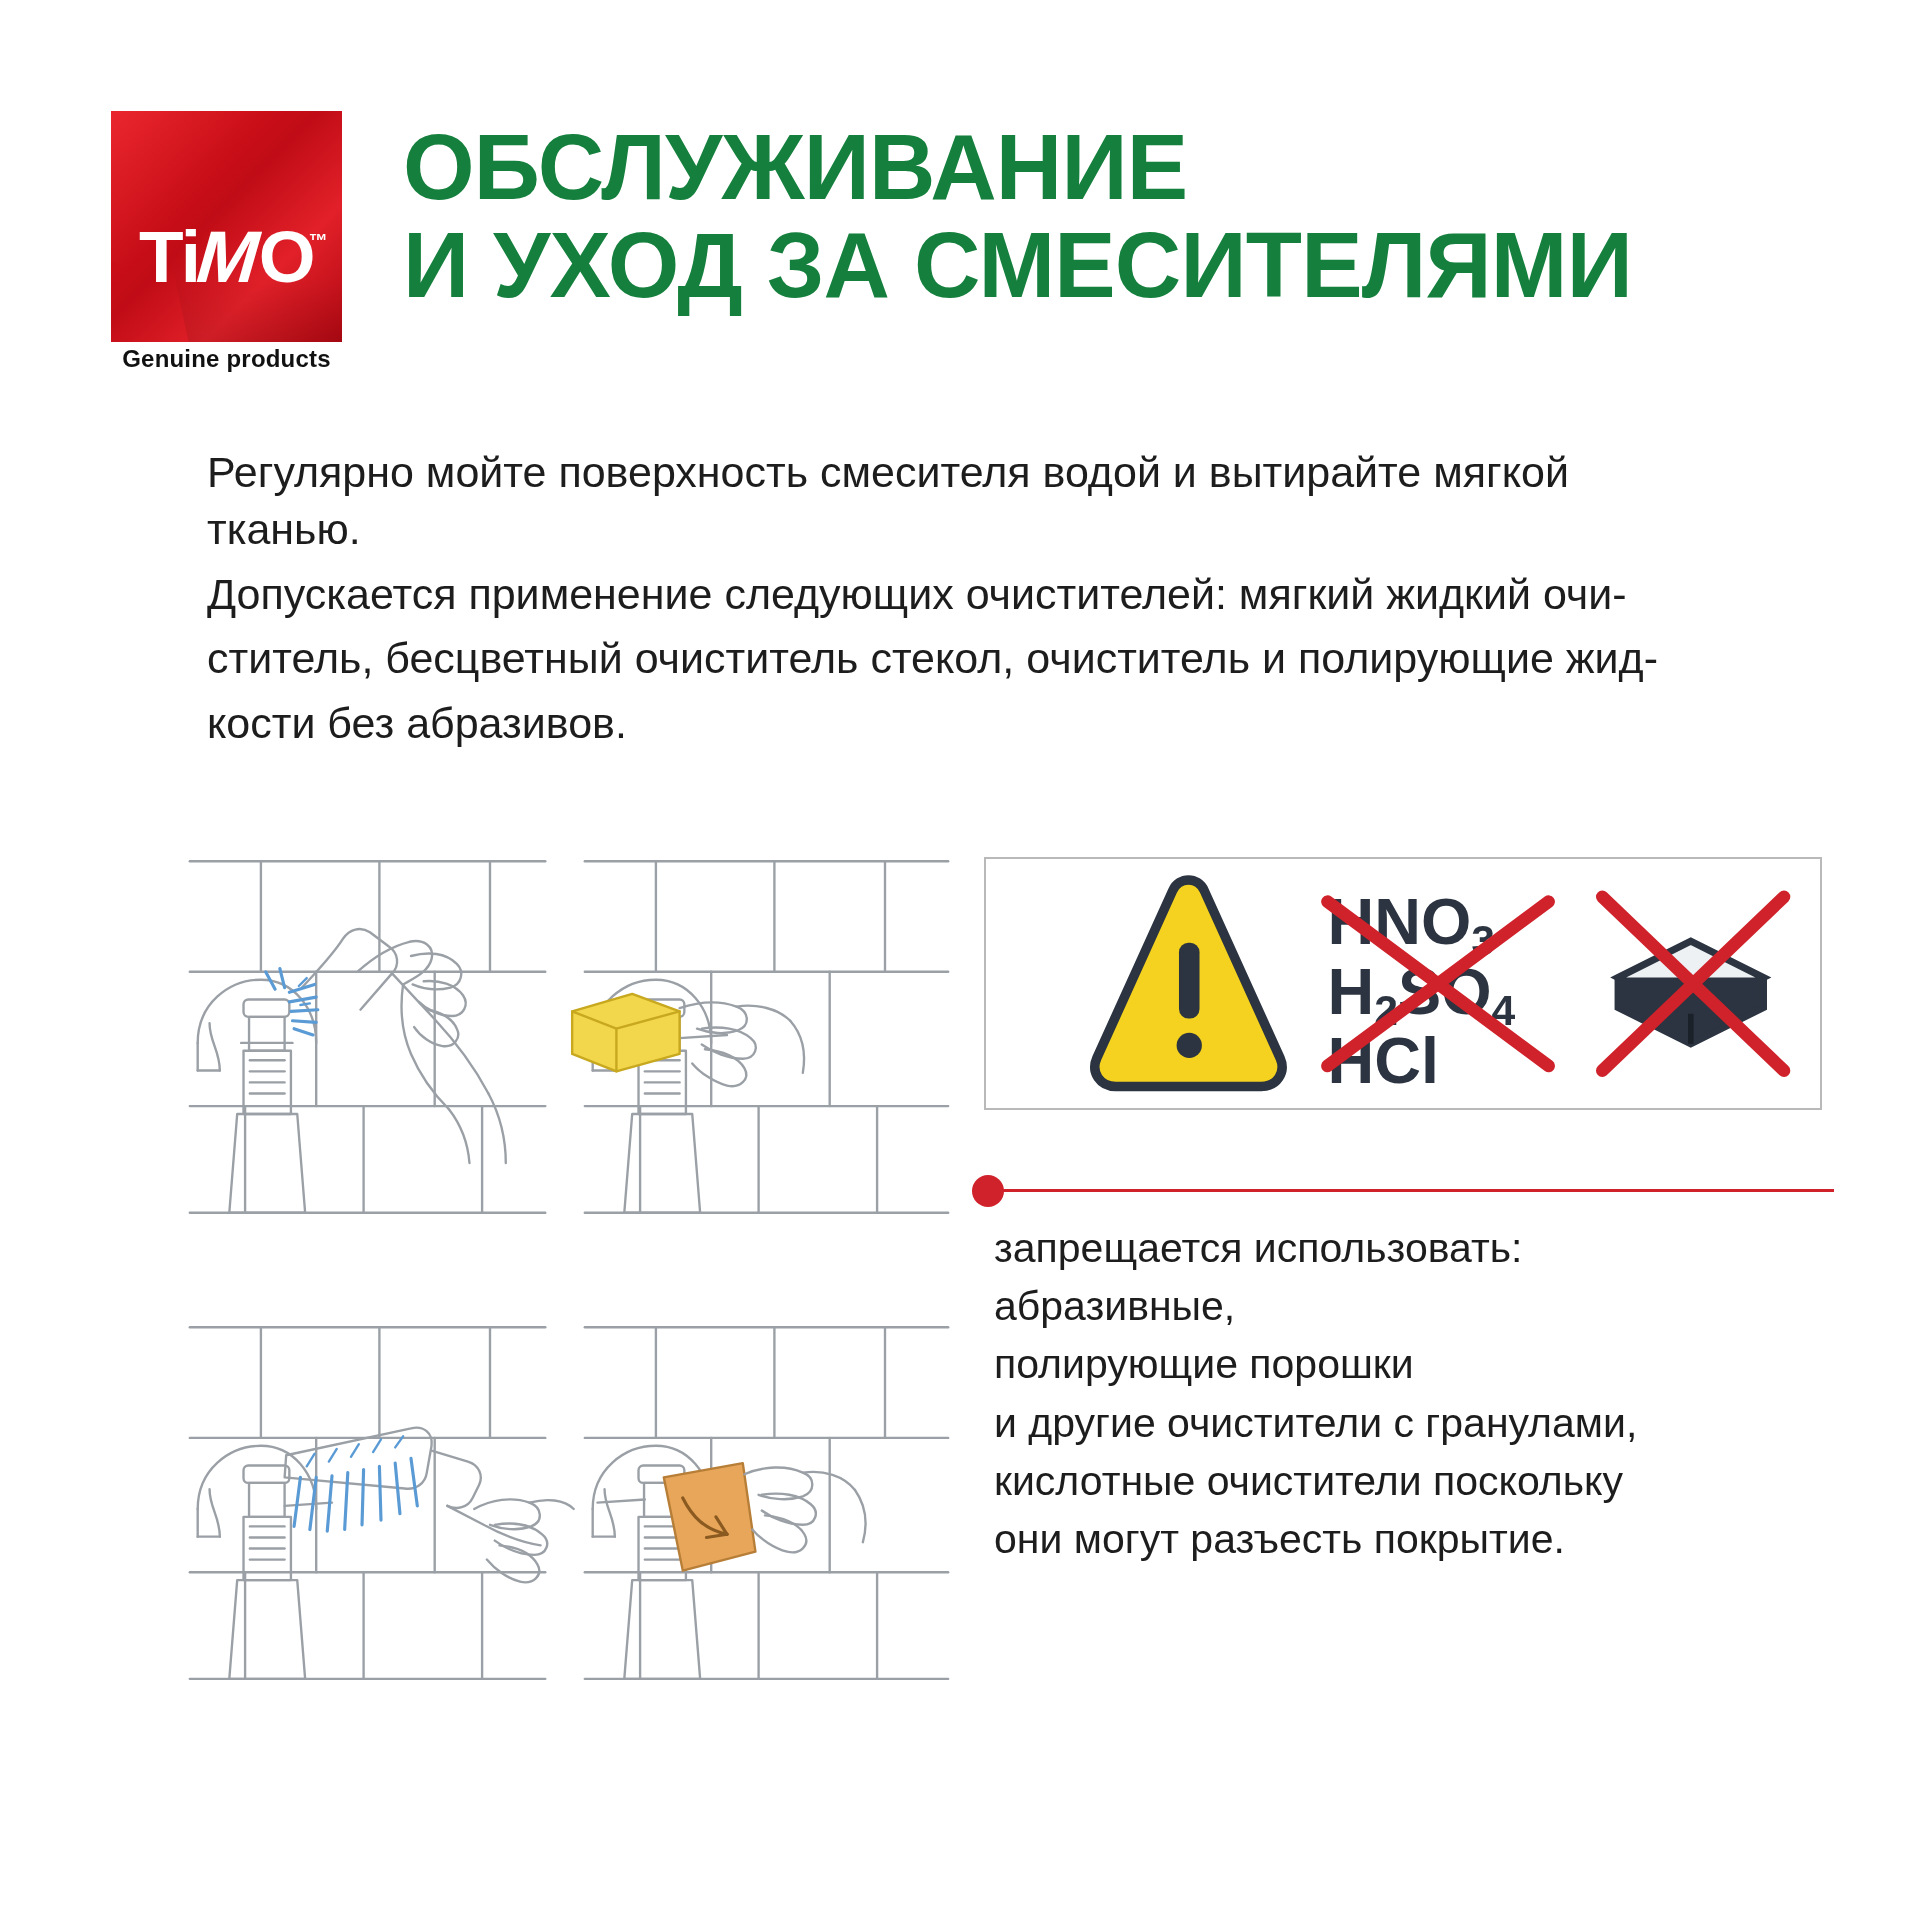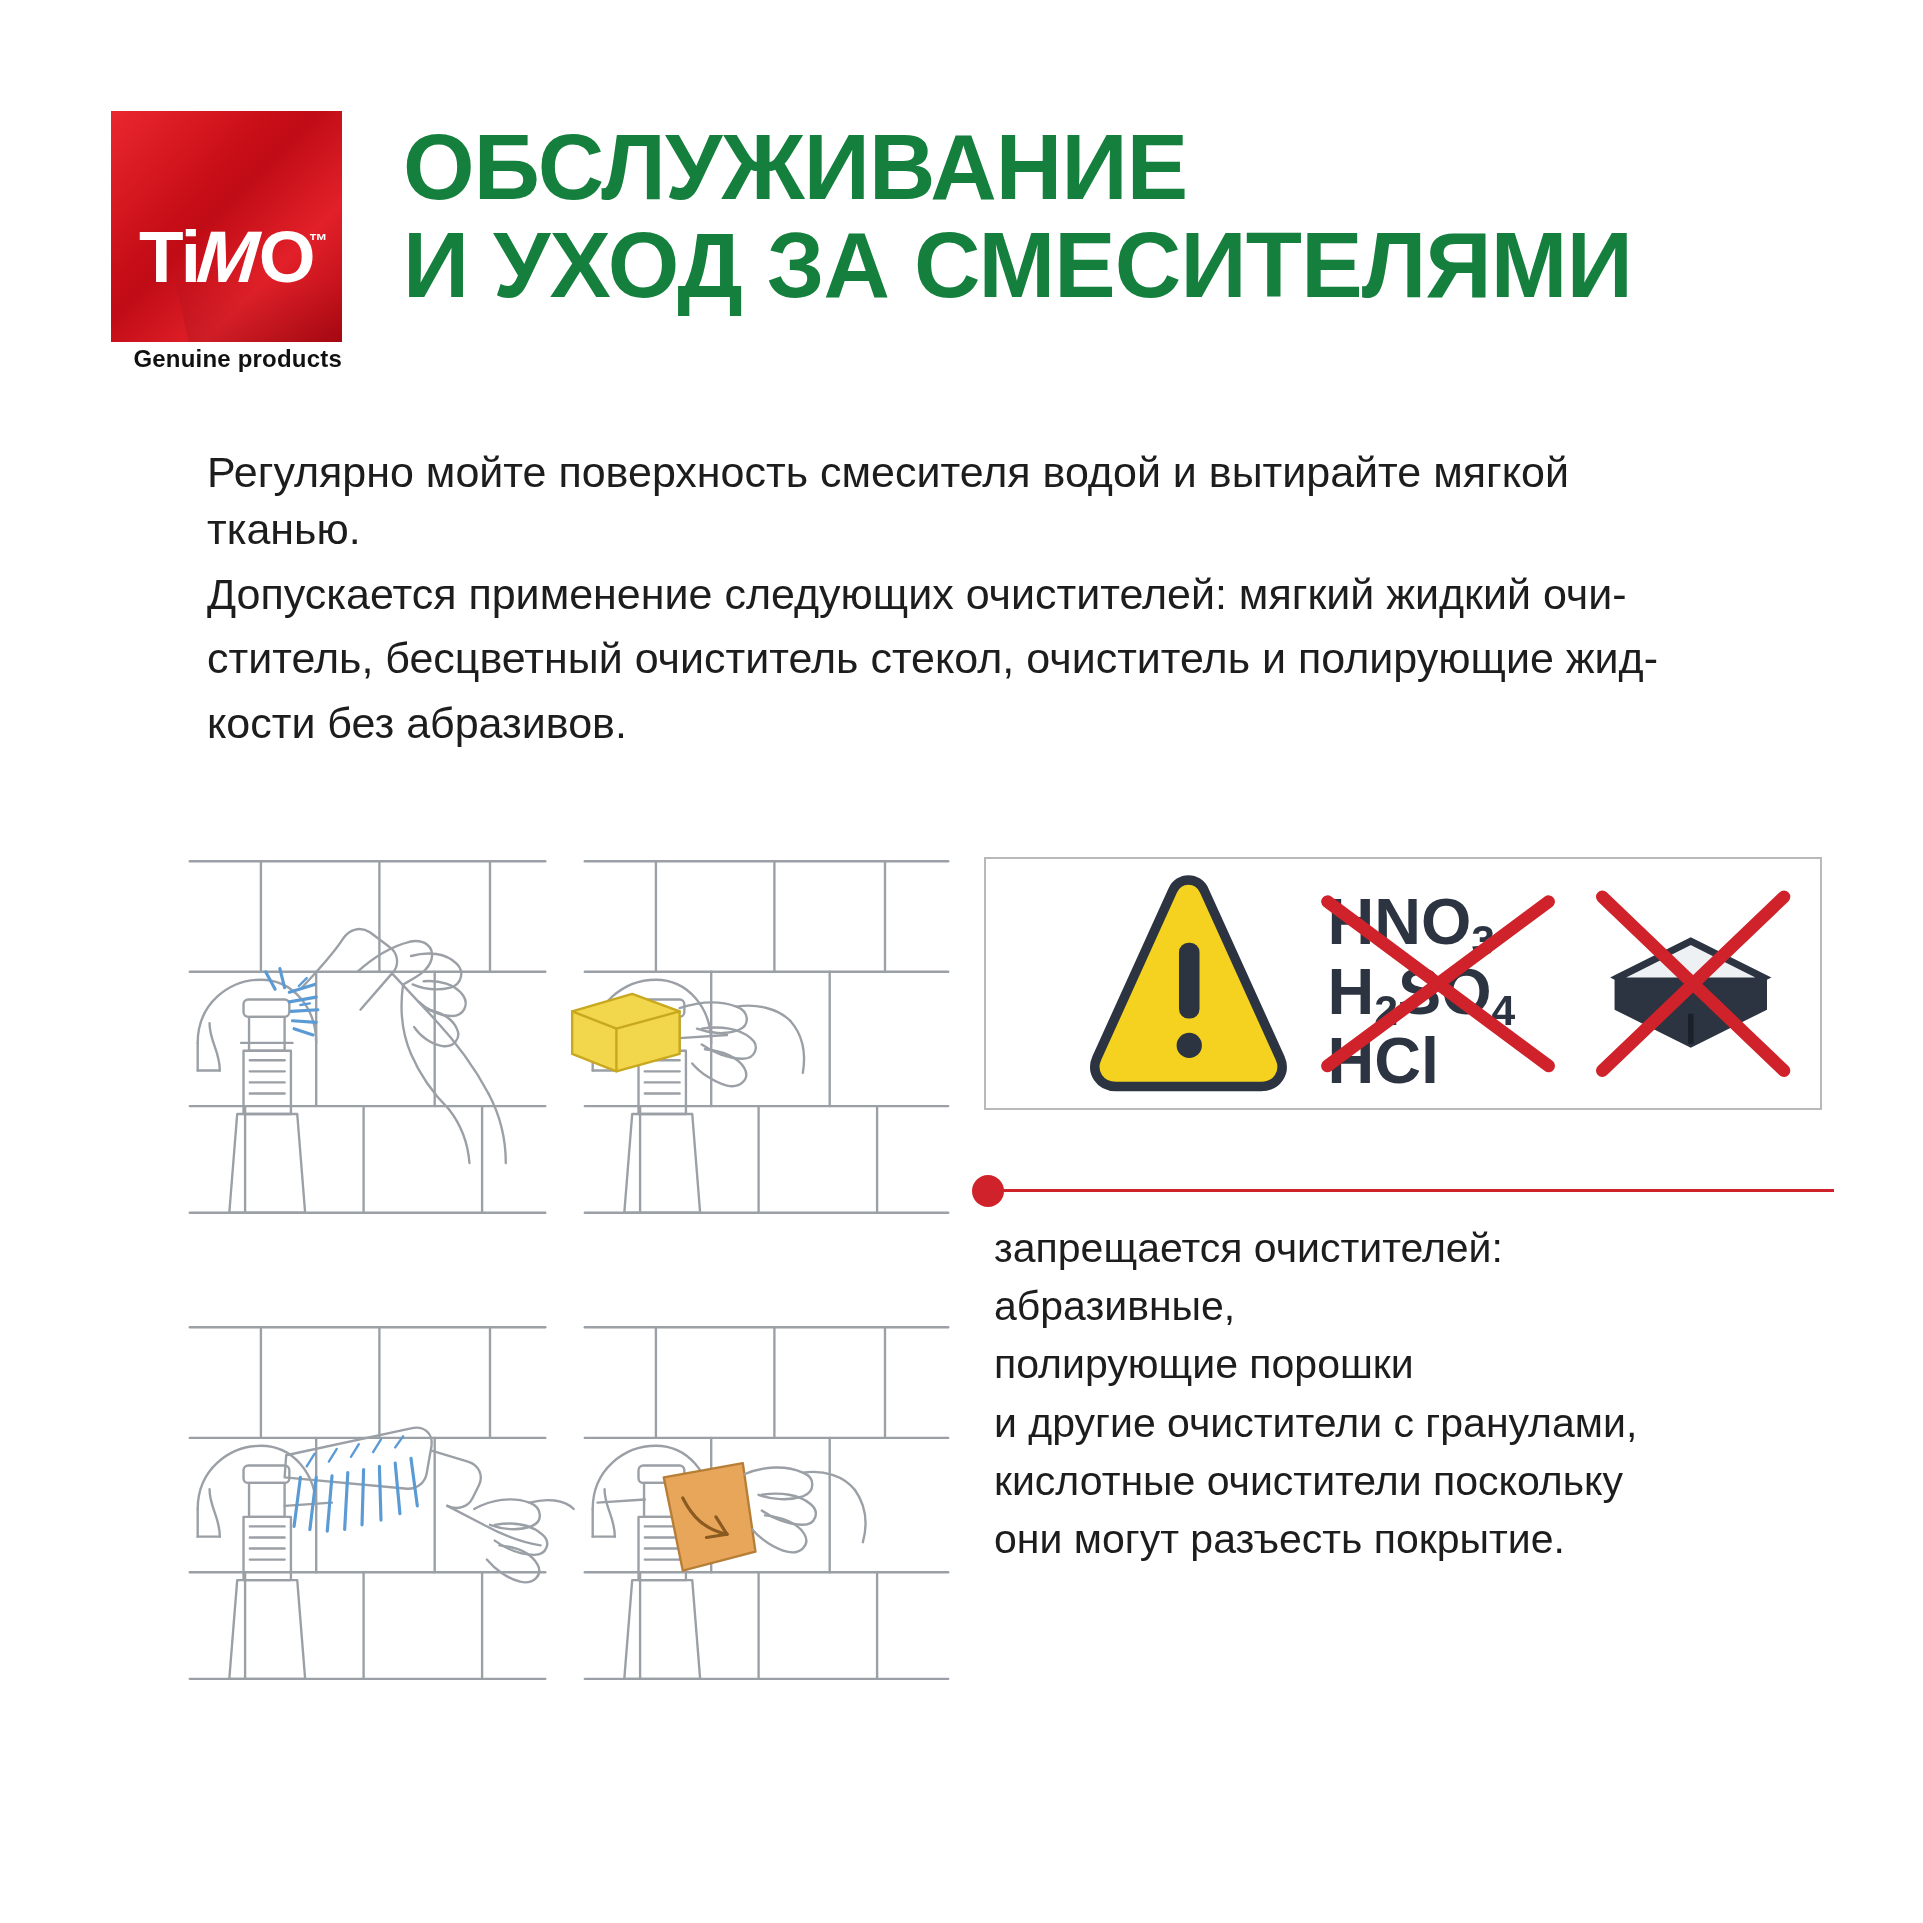--- a/index.html
+++ b/index.html
@@ -80,21 +80,21 @@
     font-size: 19px;
     color: #ffffff;
     font-weight: bold;
     z-index: 4;
   }
   .logo-tagline {
     position: absolute;
     left: 0;
     top: 234px;
     width: 231px;
-    text-align: right;
+    text-align: center;
     font-size: 24px;
     font-weight: bold;
     color: #111;
     letter-spacing: 0.2px;
   }
   .title {
     position: absolute;
     left: 292px;
     top: 8px;
     width: 1430px;
@@ -446,21 +446,21 @@
       </svg>
     </div>
   </div>
 
   <div class="divider">
     <div class="dot"></div>
     <div class="line"></div>
   </div>
 
   <div class="warntext">
-    <div>запрещается очистителей:</div>
+    <div>запрещается использовать:</div>
     <div>абразивные,</div>
     <div>полирующие порошки</div>
     <div>и другие очистители с гранулами,</div>
     <div>кислотные очистители поскольку</div>
     <div>они могут разъесть покрытие.</div>
   </div>
 
 </div>
 
 

